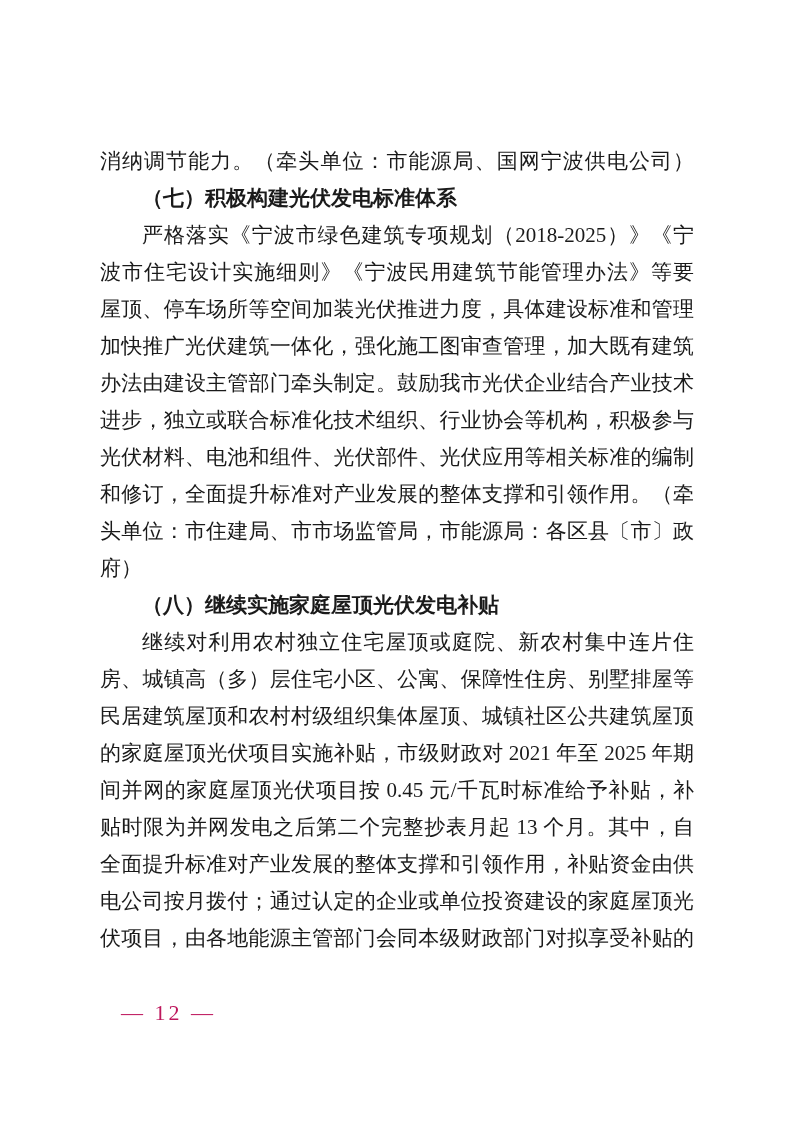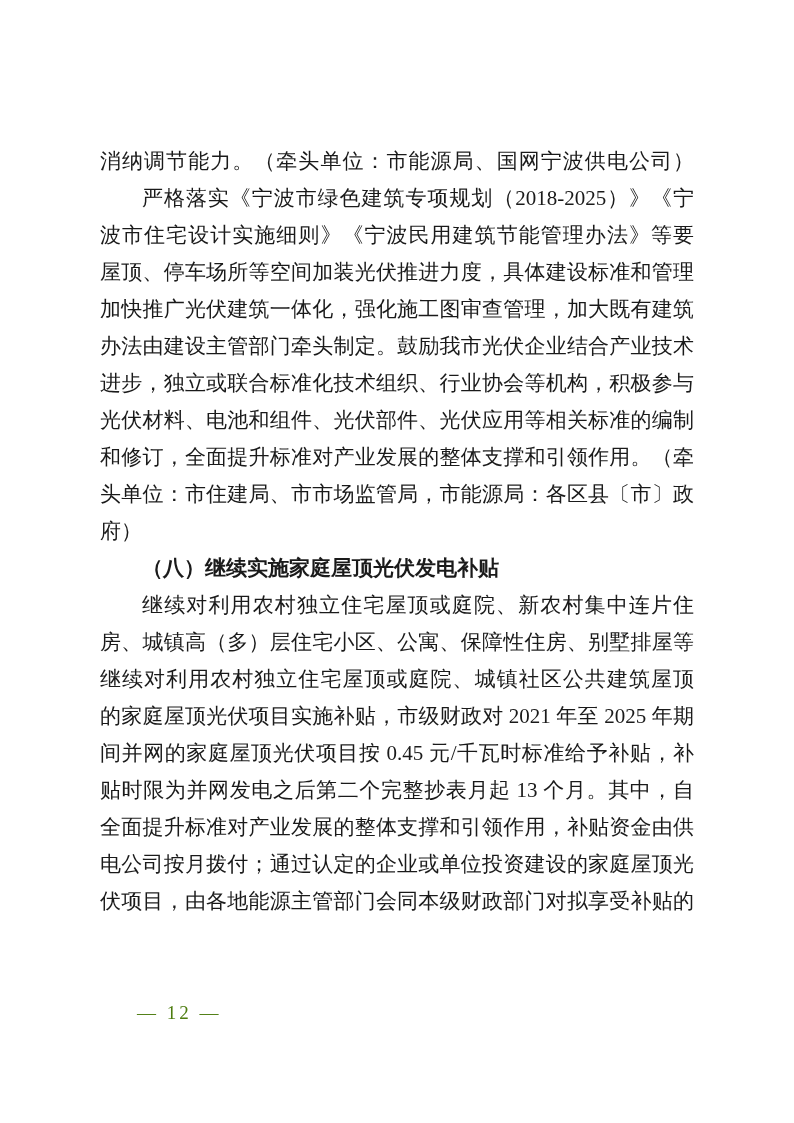--- a/index.html
+++ b/index.html
@@ -46,48 +46,49 @@
     text-align: left;
     text-align-last: left;
   }
   
   .line.para-end {
     text-align: left;
     text-align-last: left;
   }
   .footer {
     position: absolute;
-    left: 137px;
+    left: 121px;
     top: 1000px;
-    font-size: 19px;
+    font-size: 22px;
     line-height: 26px;
     letter-spacing: 3px;
-    color: #4d7c0f;
+    color: #be185d;
   }
 </style>
 </head>
 <body>
 
 <div class="page">
   <div class="doc-body">
       <div class="line full">消纳调节能力。（牵头单位：市能源局、国网宁波供电公司）</div>
+      <div class="line heading">（七）积极构建光伏发电标准体系</div>
       <div class="line para-start">严格落实《宁波市绿色建筑专项规划（2018-2025）》《宁</div>
       <div class="line full">波市住宅设计实施细则》《宁波民用建筑节能管理办法》等要求，</div>
       <div class="line full">屋顶、停车场所等空间加装光伏推进力度，具体建设标准和管理</div>
       <div class="line full">加快推广光伏建筑一体化，强化施工图审查管理，加大既有建筑</div>
       <div class="line full">办法由建设主管部门牵头制定。鼓励我市光伏企业结合产业技术</div>
       <div class="line full">进步，独立或联合标准化技术组织、行业协会等机构，积极参与</div>
       <div class="line full">光伏材料、电池和组件、光伏部件、光伏应用等相关标准的编制</div>
       <div class="line full">和修订，全面提升标准对产业发展的整体支撑和引领作用。（牵</div>
       <div class="line full">头单位：市住建局、市市场监管局，市能源局：各区县〔市〕政</div>
       <div class="line para-end">府）</div>
       <div class="line heading">（八）继续实施家庭屋顶光伏发电补贴</div>
       <div class="line para-start">继续对利用农村独立住宅屋顶或庭院、新农村集中连片住</div>
       <div class="line full">房、城镇高（多）层住宅小区、公寓、保障性住房、别墅排屋等</div>
-      <div class="line full">继续对利用农村独立住宅屋顶或庭院、城镇社区公共建筑屋顶</div>
+      <div class="line full">民居建筑屋顶和农村村级组织集体屋顶、城镇社区公共建筑屋顶</div>
       <div class="line full">的家庭屋顶光伏项目实施补贴，市级财政对 2021 年至 2025 年期</div>
       <div class="line full">间并网的家庭屋顶光伏项目按 0.45 元/千瓦时标准给予补贴，补</div>
       <div class="line full">贴时限为并网发电之后第二个完整抄表月起 13 个月。其中，自</div>
       <div class="line full">全面提升标准对产业发展的整体支撑和引领作用，补贴资金由供</div>
       <div class="line full">电公司按月拨付；通过认定的企业或单位投资建设的家庭屋顶光</div>
       <div class="line full">伏项目，由各地能源主管部门会同本级财政部门对拟享受补贴的</div>
     </div>
   <div class="footer">— 12 —</div>
 </div>
 

